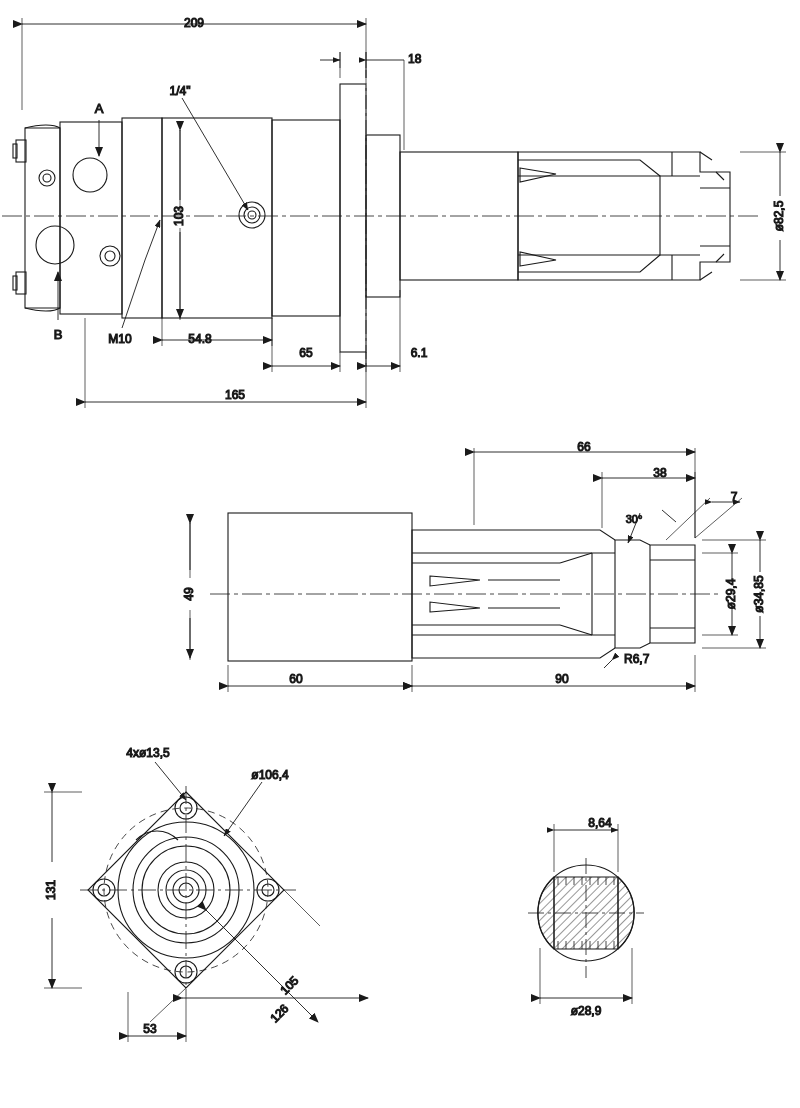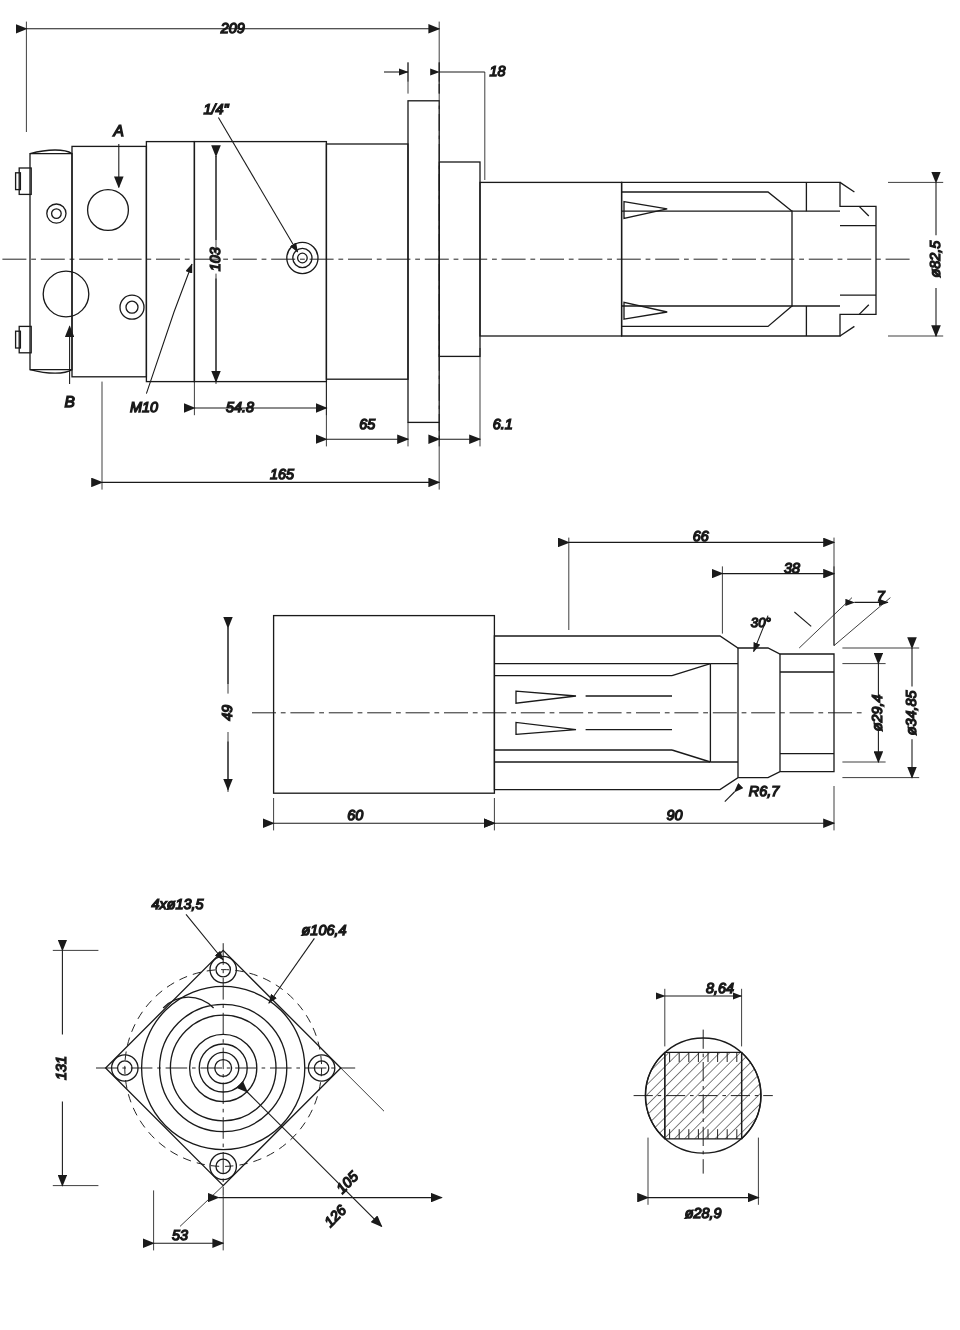--- a/index.html
+++ b/index.html
@@ -1,17 +1,17 @@
 <!DOCTYPE html>
 <html><head>
 <meta charset="utf-8">
 <style>
   html,body{margin:0;padding:0;background:#ffffff;}
   body{width:800px;height:1108px;font-family:"Liberation Sans",sans-serif;color:#000;}
-  #sheet{position:relative;width:800px;height:1108px;overflow:hidden;font-style:italic;}
+  #sheet{position:relative;width:800px;height:1108px;overflow:hidden;}
   svg{display:block;}
   .dimtxt{font-family:"Liberation Sans",sans-serif;font-size:12px;fill:#000;}
   .dimtxt.small{font-size:11px;}
   .lbl{font-family:"Liberation Sans",sans-serif;font-size:13px;fill:#000;}
   text{dominant-baseline:middle;}
 </style>
 </head>
 <body>
 
 <div id="sheet">

